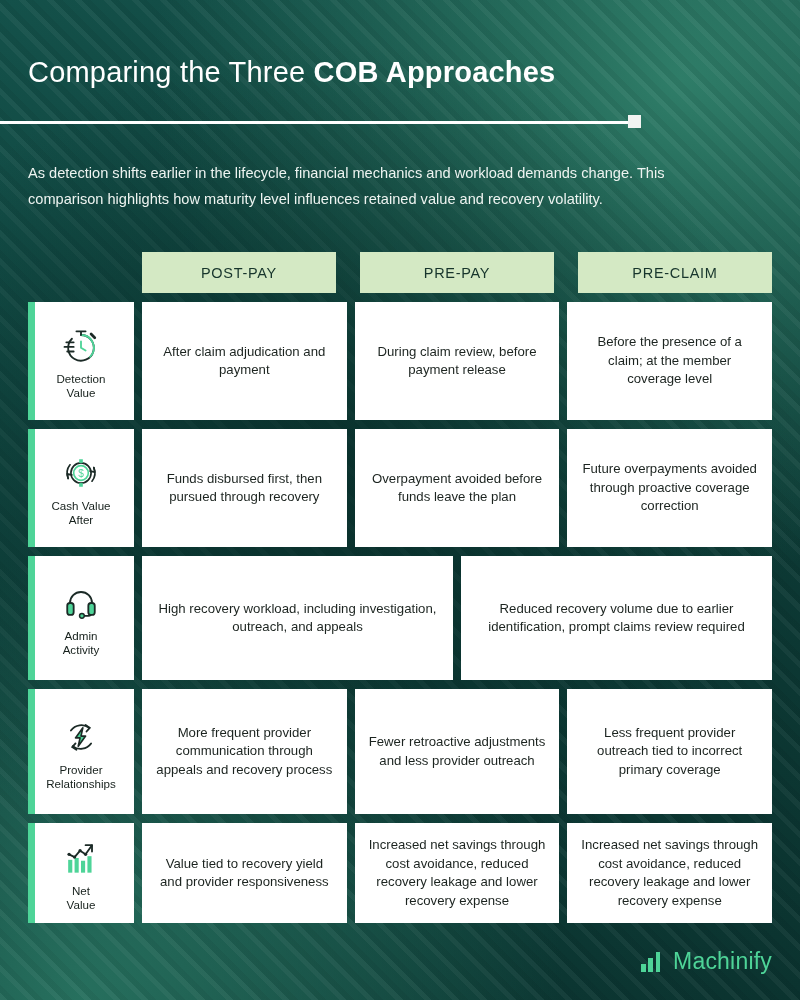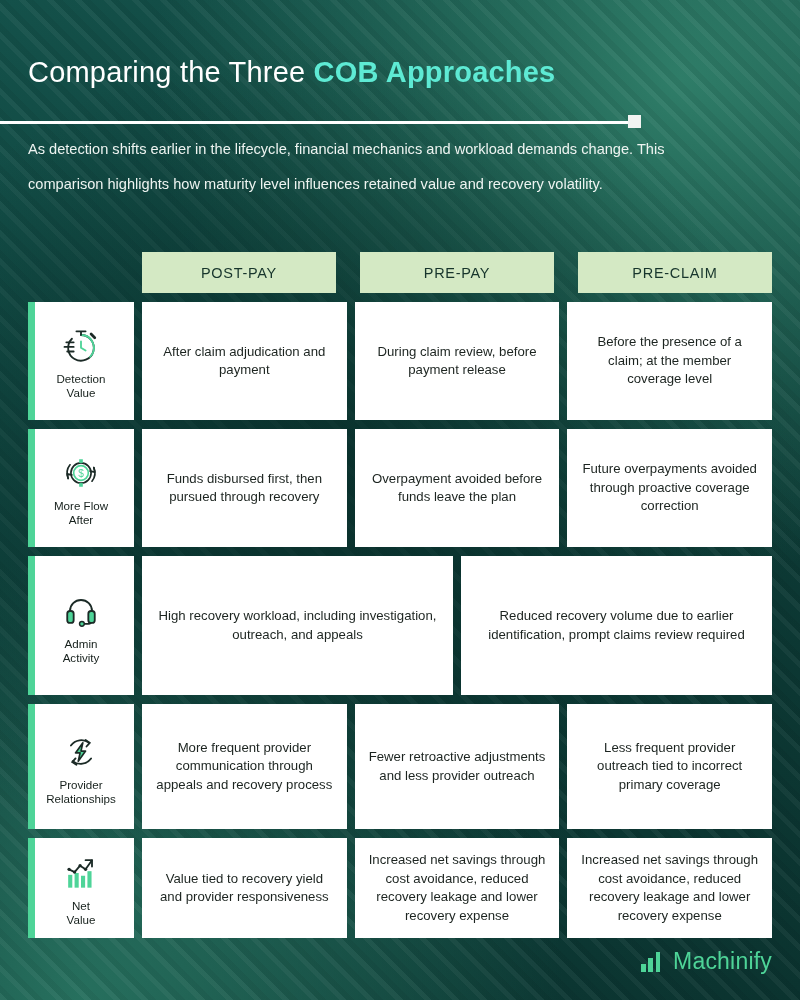--- a/index.html
+++ b/index.html
@@ -39,28 +39,28 @@
   }
 
   .page { position:relative; z-index:3; width:800px; height:1000px; }
 
   
   .title {
     position:absolute; left:28px; top:56px;
     font-size:29px; font-weight:400; color:#ffffff;
     letter-spacing:.2px; white-space:nowrap;
   }
-  .title .accent { color:#5eead4; font-weight:700; }
+  .title .accent { color:#ffffff; font-weight:700; }
 
   .rule { position:absolute; left:0; top:121px; width:637px; height:3px; background:#ffffff; }
   .rule-knob { position:absolute; left:628px; top:115px; width:13px; height:13px; background:#f2f4f2; }
 
   .subtitle {
-    position:absolute; left:28px; top:132px; width:706px;
-    font-size:14.6px; line-height:35px; color:#eef4f1; font-weight:400;
+    position:absolute; left:28px; top:160px; width:706px;
+    font-size:14.6px; line-height:26px; color:#eef4f1; font-weight:400;
   }
 
   
   .table { position:absolute; left:28px; top:252px; width:744px; }
 
   .thead { display:flex; gap:24px; margin-left:114px;align-items:flex-end; }
   .th {
     flex:1; height:41px; background:#d4e9c4;
     display:flex; align-items:center; justify-content:center;
     font-size:14.5px; color:#17352c; letter-spacing:.7px;
@@ -83,21 +83,21 @@
 
   .cell {
     flex:1; background:#ffffff;
     display:flex; align-items:center; justify-content:center;
     padding:10px 12px;
     font-size:13.2px; line-height:18.5px; color:#1c2420; text-align:center;
   }
 
   .r1 .rowlabel, .r1 .cell { height:118px; }
   .r2 .rowlabel, .r2 .cell { height:118px; }
-  .r3 .rowlabel, .r3 .cell { height:139px; }
+  .r3 .rowlabel, .r3 .cell { height:124px; }
   .r4 .rowlabel, .r4 .cell { height:125px; }
   .r5 .rowlabel, .r5 .cell { height:100px; }
 
   
   .footer {
     position:absolute; right:28px; top:948px;
     display:flex; align-items:center; gap:9px;
   }
   .logo-mark { width:24px; height:20px; display:block; }
   .logo-text { font-size:23px; color:#4ed498; font-weight:400; letter-spacing:.2px; }
@@ -159,21 +159,21 @@
             <path d="M12 15a15 15 0 0 0-2 15"></path>
             <path d="M36 33a15 15 0 0 0 2-15"></path>
             <path d="M10 30l-1-5M9 25l5 1" stroke-width="1.8"></path>
             <path d="M38 18l1 5M39 23l-5-1"></path>
           </g>
           <text x="24" y="28.5" font-family="Liberation Sans, sans-serif" font-size="11" fill="#4ed498" text-anchor="middle">$</text>
           <rect x="22" y="9" width="4" height="4" fill="#4ed498"></rect>
           <rect x="22" y="35" width="4" height="4" fill="#4ed498"></rect>
         </svg>
         <div class="lbl">
-          <span>More Flow</span><br>
+          <span>Cash Value</span><br>
           <span>After</span>
         </div>
       </div>
       <div class="cell">Funds disbursed first, then pursued through recovery</div>
       <div class="cell">Overpayment avoided before funds leave the plan</div>
       <div class="cell">Future overpayments avoided through proactive coverage correction</div>
     </div>
 
     <div class="trow r3">
       <div class="rowlabel">

